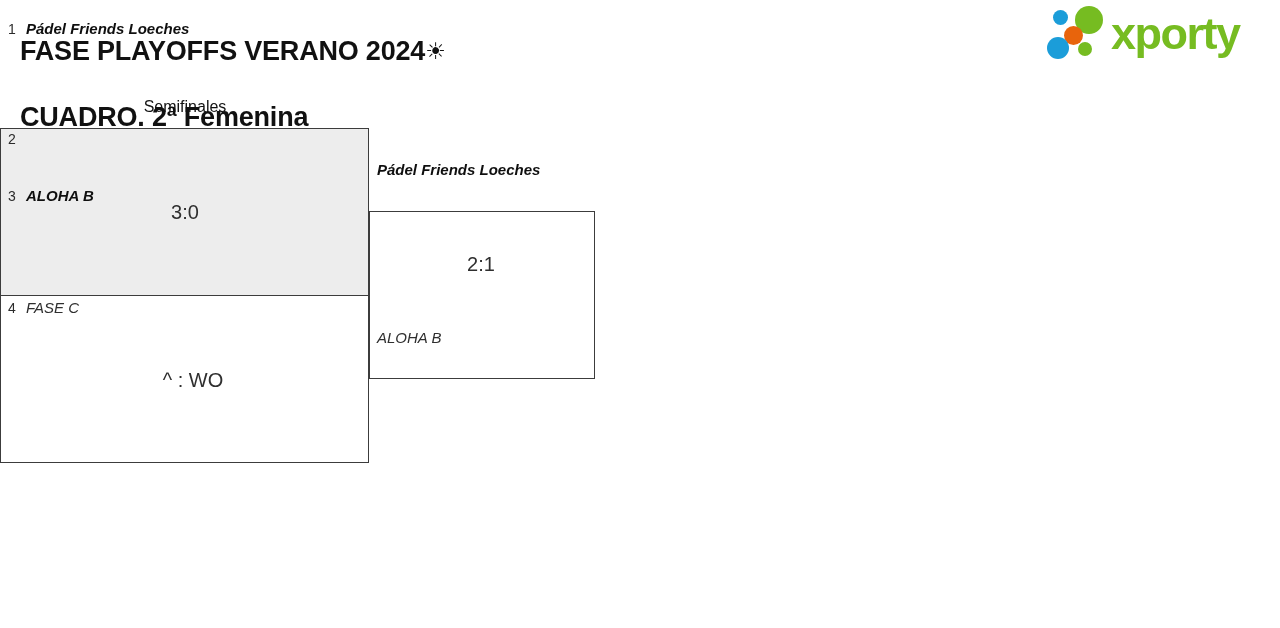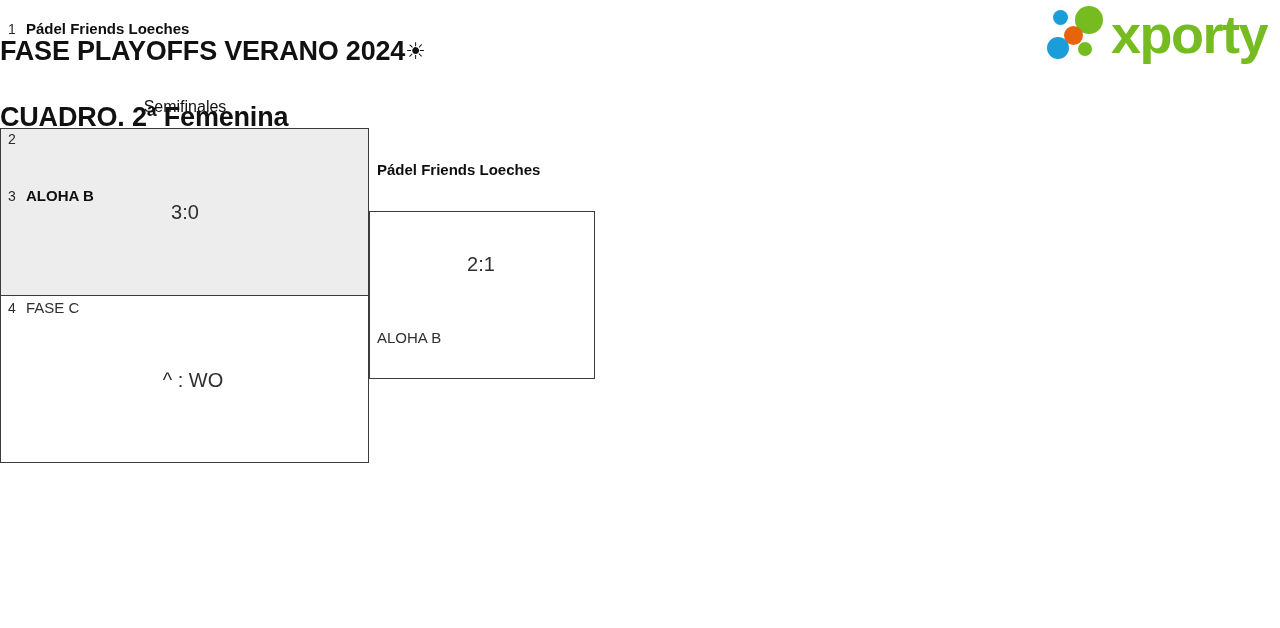--- a/index.html
+++ b/index.html
@@ -29,20 +29,21 @@
     position: absolute;
     left: 0;
     top: 2px;
     width: 760px;
     font-size: 27px;
     line-height: 33px;
     font-weight: 700;
     letter-spacing: -0.2px;
     color: #111111;
     white-space: pre-line;
+    padding-left: 20px;
   }
   .title-line { display: block; }
   #title-sun {
     font-size: 23px;
     font-weight: 400;
     vertical-align: 1px;
   }
 
   
   #logo {
@@ -59,21 +60,21 @@
     height: 62px;
   }
   .dot { position: absolute; border-radius: 50%; }
   .dot-blue   { background: #1b9dd9; }
   .dot-orange { background: #e8640c; }
   .dot-green  { background: #76bc21; }
   #logo-wordmark {
     position: absolute;
     left: 66px;
     top: -1px;
-    font-size: 54px;
+    font-size: 45px;
     line-height: 62px;
     font-weight: 700;
     letter-spacing: -1.5px;
     color: #76bc21;
   }
 
   
   .round-header {
     position: absolute;
     font-size: 16px;
@@ -134,21 +135,21 @@
     white-space: nowrap;
   }
   .seed {
     display: inline-block;
     min-width: 13px;
     font-size: 14px;
     font-weight: 400;
     color: #2b2b2b;
     text-align: left;
   }
-  .team-name { font-weight: 400; color: #2f2f2f; }
+  .team-name { font-weight: 400; color: #2f2f2f; font-style: italic; }
   .competitor.is-winner .team-name { font-weight: 700; color: #0f0f0f; }
 
   
   #sf1-top    { left: 8px;  top: 19px; }
   #sf1-bottom { left: 8px;  top: 130px; }
   #sf1-top .seed, #sf1-bottom .seed { margin-right: 5px; }
 
   
   #sf2-top    { left: 8px;  top: 186px; }
   #sf2-bottom { left: 8px;  top: 298px; }

